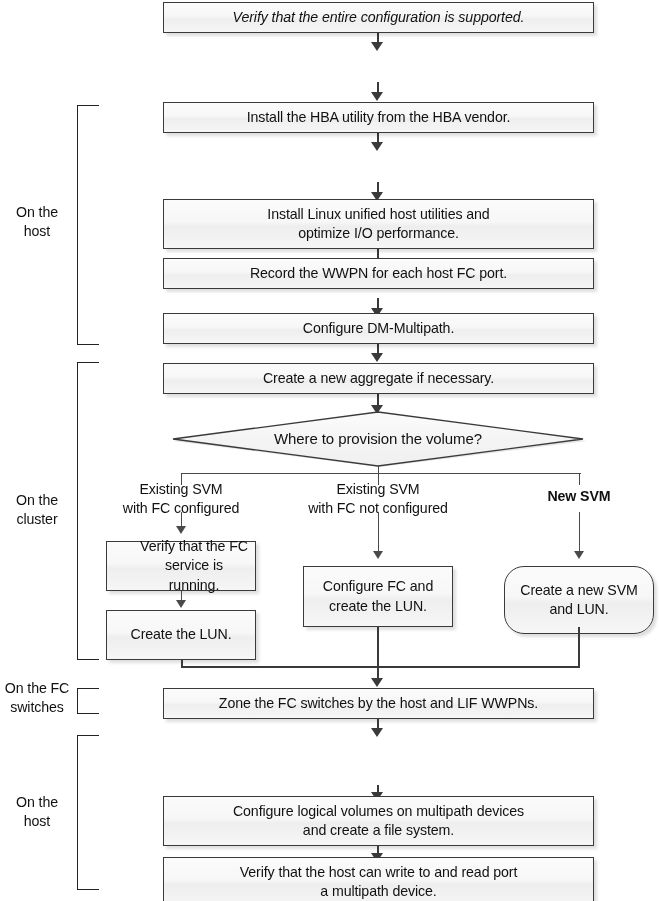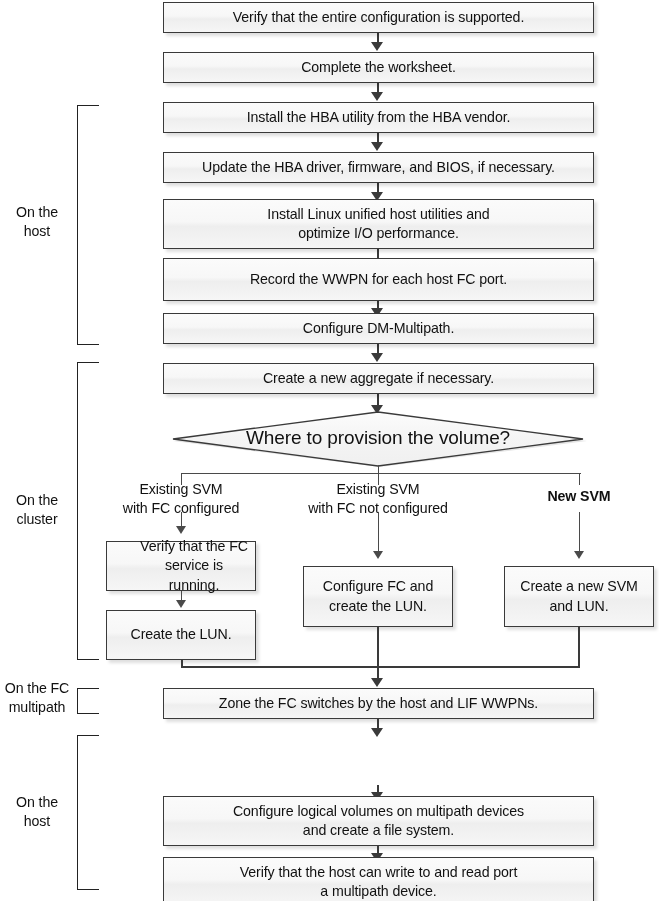--- a/index.html
+++ b/index.html
@@ -41,21 +41,21 @@
     position: absolute;
   }
   .diamond-wrap svg { display: block; overflow: visible; }
   .diamond-label {
     position: absolute;
     left: 0; top: 0;
     width: 100%; height: 100%;
     display: flex;
     align-items: center;
     justify-content: center;
-    font-size: 19px;
+    font-size: 15px;
     color: #111111;
     letter-spacing: -0.1px;
   }
 
   
   .vline {
     position: absolute;
     background: #3a3a3a;
     width: 2px;
   }
@@ -117,21 +117,21 @@
   <div class="bracket" style="left:77px; top:105px; width:22px; height:240px;"></div>
   <div class="bracket-label" style="left:4px; top:203px; width:66px;">On the
 host</div>
 
   <div class="bracket" style="left:77px; top:362px; width:22px; height:298px;"></div>
   <div class="bracket-label" style="left:4px; top:491px; width:66px;">On the
 cluster</div>
 
   <div class="bracket" style="left:77px; top:688px; width:22px; height:26px;"></div>
   <div class="bracket-label" style="left:0px; top:679px; width:74px;">On the FC
-multipath</div>
+switches</div>
 
   <div class="bracket" style="left:77px; top:735px; width:22px; height:155px;"></div>
   <div class="bracket-label" style="left:4px; top:793px; width:66px;">On the
 host</div>
 
   <div class="vline" style="left:377px; top:32px; height:13px;"></div>
   <div class="arrowhead" style="left:371px; top:42px;"></div>
 
   <div class="vline" style="left:377px; top:82px; height:13px;"></div>
   <div class="arrowhead" style="left:371px; top:92px;"></div>
@@ -147,42 +147,36 @@
 
   <div class="vline" style="left:377px; top:298px; height:13px;"></div>
   <div class="arrowhead" style="left:371px; top:308px;"></div>
 
   <div class="vline" style="left:377px; top:343px; height:13px;"></div>
   <div class="arrowhead" style="left:371px; top:353px;"></div>
 
   <div class="vline" style="left:377px; top:393px; height:18px;"></div>
   <div class="arrowhead" style="left:371px; top:405px;"></div>
 
-  <div class="node" style="left:163px; top:2px; width:431px; height:31px;">
+  <div class="node" style="left:163px; top:2px; width:431px; height:31px;font-style:italic;">
     <span class="txt">Verify that the entire configuration is supported.</span>
   </div>
 
-  <div class="node" style="left:163px; top:52px; width:431px; height:31px;">
-    <span class="txt">Complete the worksheet.</span>
-  </div>
 
   <div class="node" style="left:163px; top:102px; width:431px; height:31px;">
     <span class="txt">Install the HBA utility from the HBA vendor.</span>
   </div>
 
-  <div class="node" style="left:163px; top:152px; width:431px; height:31px;">
-    <span class="txt">Update the HBA driver, firmware, and BIOS, if necessary.</span>
-  </div>
 
   <div class="node" style="left:163px; top:199px; width:431px; height:50px;">
     <span class="txt">Install Linux unified host utilities and
 optimize I/O performance.</span>
   </div>
 
-  <div class="node" style="left:163px; top:258px; width:431px; height:43px;">
+  <div class="node" style="left:163px; top:258px; width:431px; height:31px;">
     <span class="txt">Record the WWPN for each host FC port.</span>
   </div>
 
   <div class="node" style="left:163px; top:313px; width:431px; height:31px;">
     <span class="txt">Configure DM-Multipath.</span>
   </div>
 
   <div class="node" style="left:163px; top:363px; width:431px; height:31px;">
     <span class="txt">Create a new aggregate if necessary.</span>
   </div>
@@ -237,21 +231,21 @@
 
   <div class="node" style="left:106px; top:610px; width:150px; height:50px;">
     <span class="txt">Create the LUN.</span>
   </div>
 
   <div class="node" style="left:303px; top:566px; width:150px; height:61px;">
     <span class="txt">Configure FC and
 create the LUN.</span>
   </div>
 
-  <div class="node" style="left:504px; top:566px; width:150px; height:61px;">
+  <div class="node" style="left:504px; top:566px; width:150px; height:68px;border-radius:20px;">
     <span class="txt">Create a new SVM
 and LUN.</span>
   </div>
 
   <div class="vline" style="left:181px; top:660px; height:8px;"></div>
 
   <div class="vline" style="left:377px; top:627px; height:41px;"></div>
 
   <div class="vline" style="left:578px; top:627px; height:41px;"></div>
 

